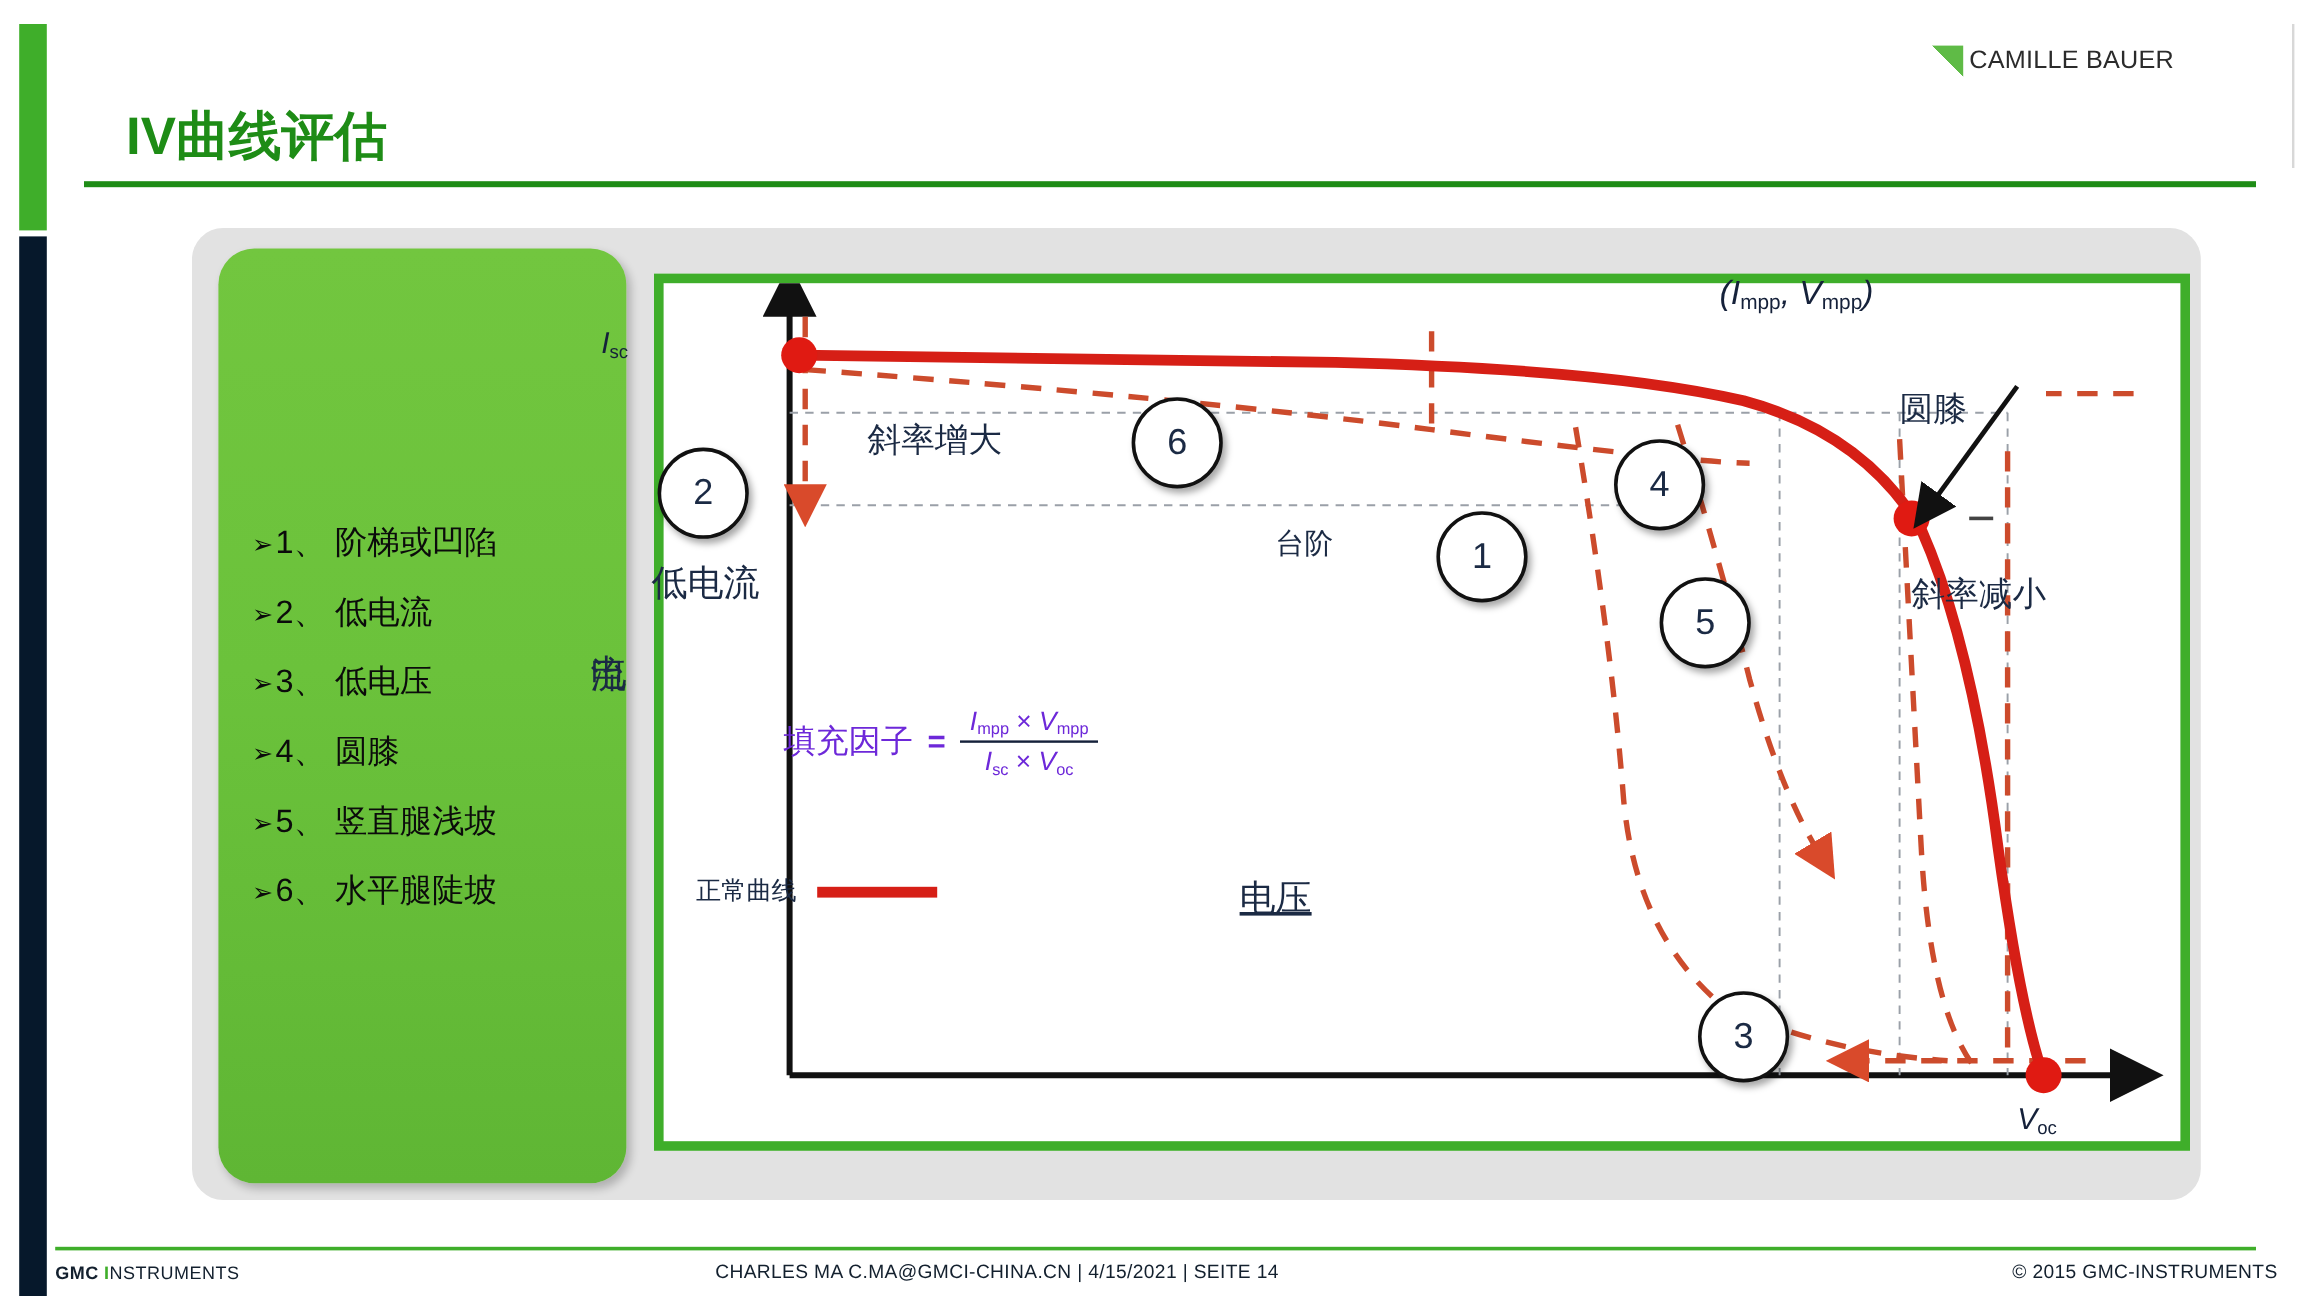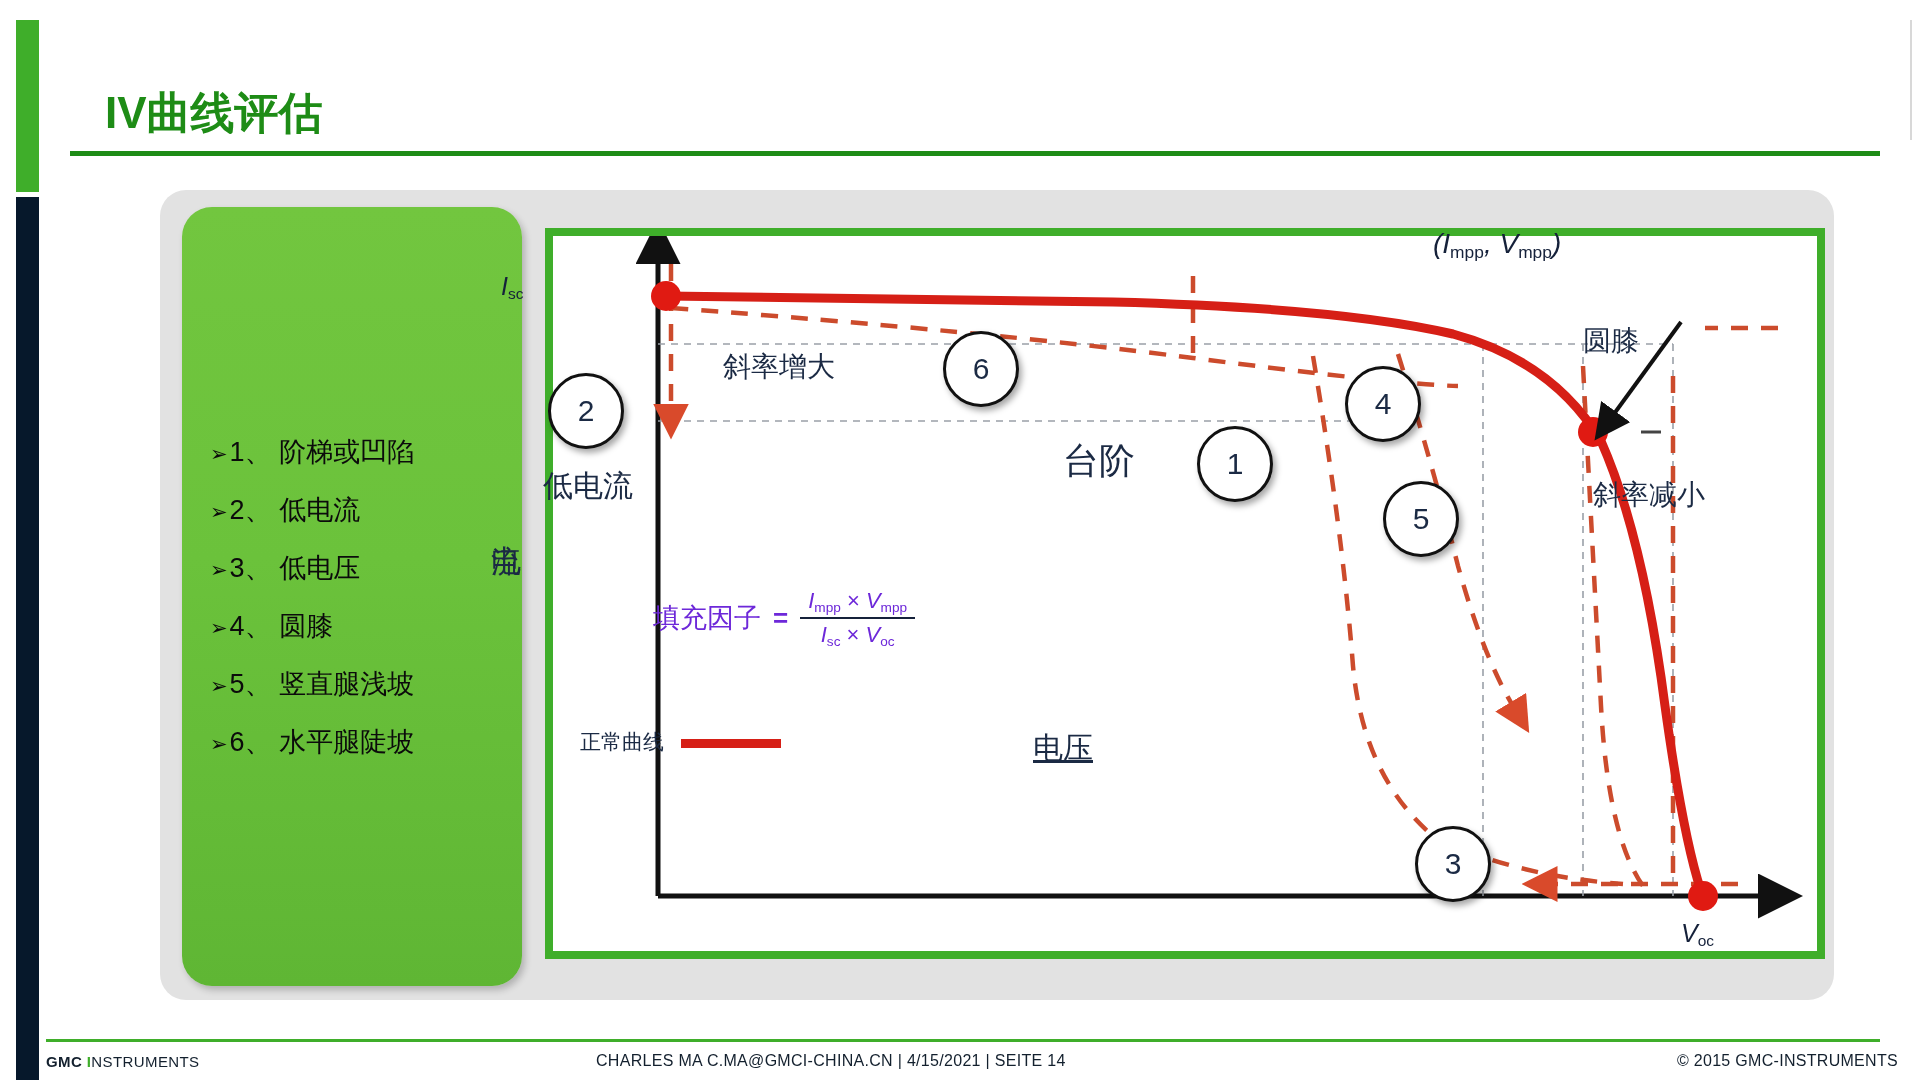--- a/index.html
+++ b/index.html
@@ -49,21 +49,21 @@
   }
   #chart-svg{position:absolute;left:0;top:0;width:100%;height:100%;}
   
   .ch-label{position:absolute;color:#1B2A44;white-space:nowrap;}
   #lbl-isc{left:-52px;top:36px;font-size:25px;font-style:italic;color:#15213A;}
   #lbl-voc{left:1128px;top:683px;font-size:25px;font-style:italic;color:#15213A;}
   #lbl-impp{left:880px;top:-8px;font-size:28px;font-style:italic;color:#15213A;}
   #lbl-yuanxi{left:1030px;top:86px;font-size:28px;}
   #lbl-xielv-up{left:170px;top:112px;font-size:28px;}
   #lbl-xielv-dn{left:1040px;top:240px;font-size:28px;}
-  #lbl-taijie{left:510px;top:201px;font-size:36px;}
+  #lbl-taijie{left:510px;top:201px;font-size:24px;}
   #lbl-didianliu{left:-10px;top:230px;font-size:30px;}
   #lbl-dianya{left:480px;top:492px;font-size:30px;text-decoration:underline;}
   #lbl-dianliu{left:-68px;top:285px;font-size:30px;writing-mode:vertical-rl;text-orientation:upright;}
   #lbl-legend{left:0px;top:492px;font-size:21px;margin-left:27px;}
   .sub{font-size:0.62em;vertical-align:-0.28em;font-style:normal;}
   
   #formula{position:absolute;left:100px;top:352px;display:flex;align-items:center;color:#6d28d9;}
   #formula-lhs{font-size:27px;margin-right:12px;}
   #formula-eq{font-size:26px;margin-right:12px;font-weight:bold;}
   #frac{display:flex;flex-direction:column;align-items:center;}
@@ -93,20 +93,24 @@
 <body>
 
 <div id="accent-green"></div>
 <div id="accent-dark"></div>
 
 <div id="page-title">IV曲线评估</div>
 <div id="title-rule"></div>
 
 <div id="brand-divider"></div>
 <div id="brand-block">
+  <div class="brand-row">
+    <div class="brand-tri"></div>
+    <div class="brand-text">CAMILLE BAUER</div>
+  </div>
 </div>
 
 <div id="backdrop"></div>
 
 <div id="bullet-panel">
   <div class="bullet-row">
     <span class="bullet-arrow">➢</span>
     <span class="bullet-text">1、 阶梯或凹陷</span>
   </div>
   <div class="bullet-row">

